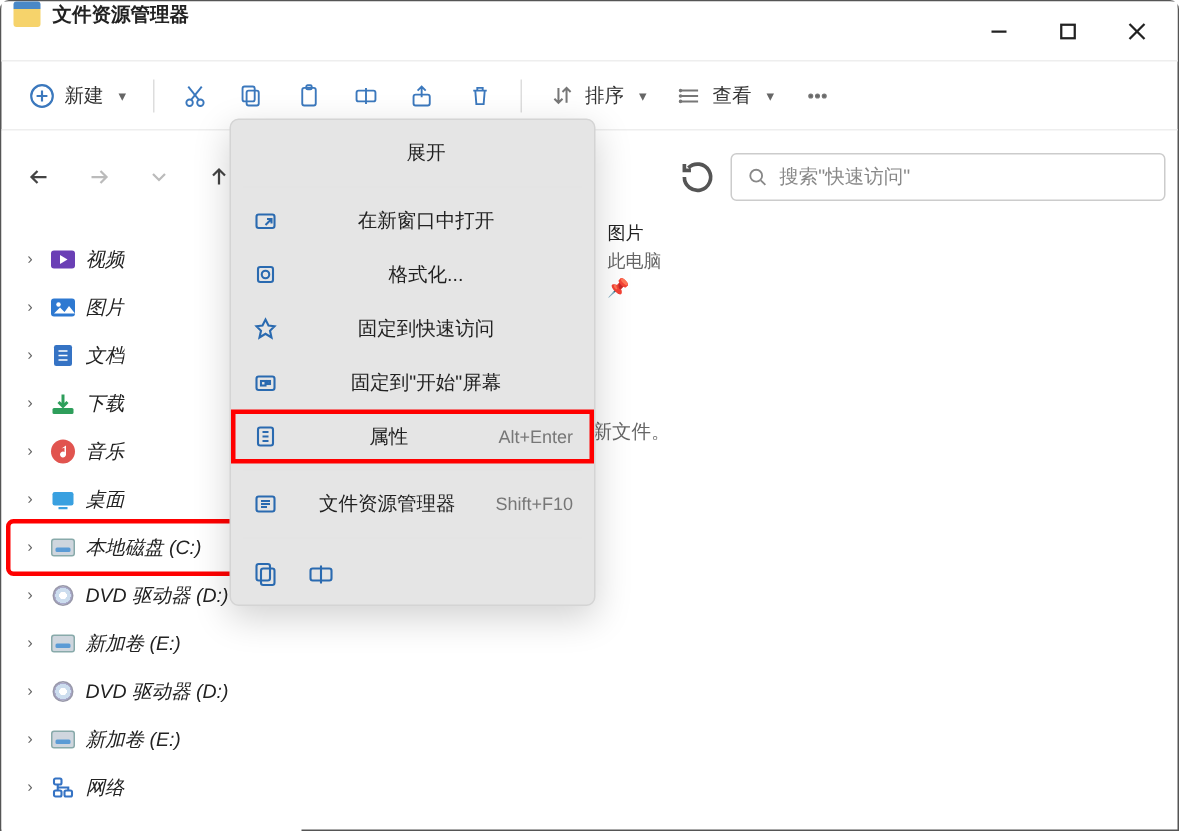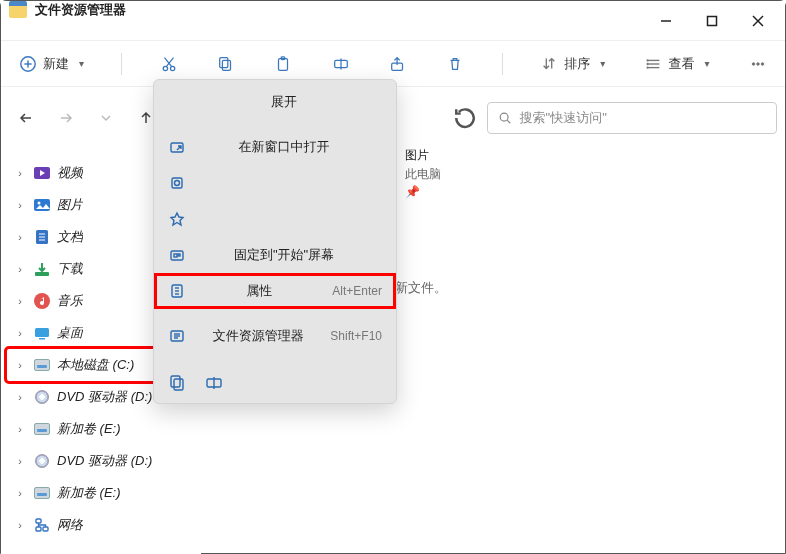--- a/index.html
+++ b/index.html
@@ -7,21 +7,21 @@
   .window { width: 786px; height: 554px; border: 1px solid #555; border-radius: 6px 6px 0 0; background: #fff; position: relative; }
   .titlebar { height: 40px; background: #fff; display: flex; align-items: flex-start; padding: 0 4px 0 8px; border-bottom: 1px solid #eee; }
   .titlebar .app-icon { width: 18px; height: 18px; margin-right: 8px; position: relative; }
   .titlebar .app-icon::before { content: ""; position: absolute; top: 0; left: 0; width: 18px; height: 5px; background: #4a88c7; border-radius: 2px 2px 0 0; }
   .titlebar .app-icon::after  { content: ""; position: absolute; top: 5px; left: 0; width: 18px; height: 12px; background: #f6d36b; border-radius: 0 0 2px 2px; }
   .titlebar .title { font-size: 13px; color: #222; font-weight: 600; }
   .win-controls { margin-left: auto; display: flex; }
   .win-btn { width: 46px; height: 40px; display: flex; align-items: center; justify-content: center; font-size: 15px; }
   .win-btn svg { width: 12px; height: 12px; }
 
-  .toolbar { height: 46px; display: flex; align-items: center; padding: 0 10px; gap: 4px; border-bottom: 1px solid #eee; position: relative; justify-content: space-between; }
+  .toolbar { height: 46px; display: flex; align-items: center; padding: 0 10px; gap: 4px; border-bottom: 1px solid #eee; position: relative; }
   .tb-btn { height: 34px; display: flex; align-items: center; justify-content: center; padding: 0 8px; border-radius: 4px; color: #2a6ab0; }
   .tb-btn.text { gap: 6px; color: #333; font-size: 13px; }
   .tb-btn svg { width: 18px; height: 18px; }
   .tb-sep { width: 1px; height: 22px; background: #ddd; margin: 0 6px; }
   .tb-icon-blue svg { stroke: #3b78bd; }
   .tb-icon-gray svg { stroke: #777; }
   .chev { font-size: 10px; color: #666; margin-left: 4px; }
 
   .body { display: flex; height: calc(554px - 40px - 46px); }
   .sidebar { width: 200px; padding: 70px 6px 6px 6px; background: #fff; overflow: hidden; }
@@ -383,28 +383,30 @@
         <span class="lab">在新窗口中打开</span>
         <span class="accel"></span>
       </div>
       <div class="ctx-row">
         <span class="ic">
           <svg width="16" height="16" fill="none" stroke="#2a6ab0" stroke-width="1.4">
             <rect x="3" y="3" width="10" height="10" rx="1.5"></rect>
             <circle cx="8" cy="8" r="2.5"></circle>
           </svg>
         </span>
+        <span class="lab">格式化...</span>
         <span class="accel"></span>
       </div>
       <div class="ctx-row">
         <span class="ic">
           <svg width="16" height="16" fill="none" stroke="#2a6ab0" stroke-width="1.4">
             <path d="M8 2 L10 6 L14 6.5 L11 9.5 L12 14 L8 11.5 L4 14 L5 9.5 L2 6.5 L6 6 Z"></path>
           </svg>
         </span>
+        <span class="lab">固定到快速访问</span>
         <span class="accel"></span>
       </div>
       <div class="ctx-row">
         <span class="ic">
           <svg width="16" height="16" fill="none" stroke="#2a6ab0" stroke-width="1.4">
             <rect x="2" y="4" width="12" height="9" rx="1.5"></rect>
             <rect x="5" y="7" width="3" height="3"></rect>
             <rect x="9" y="7" width="2" height="2"></rect>
           </svg>
         </span>

